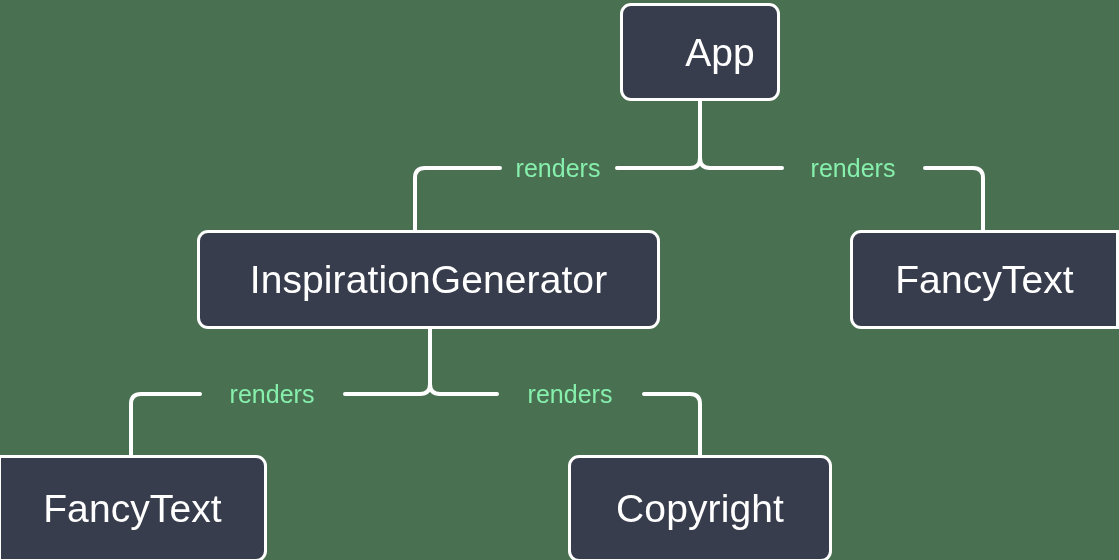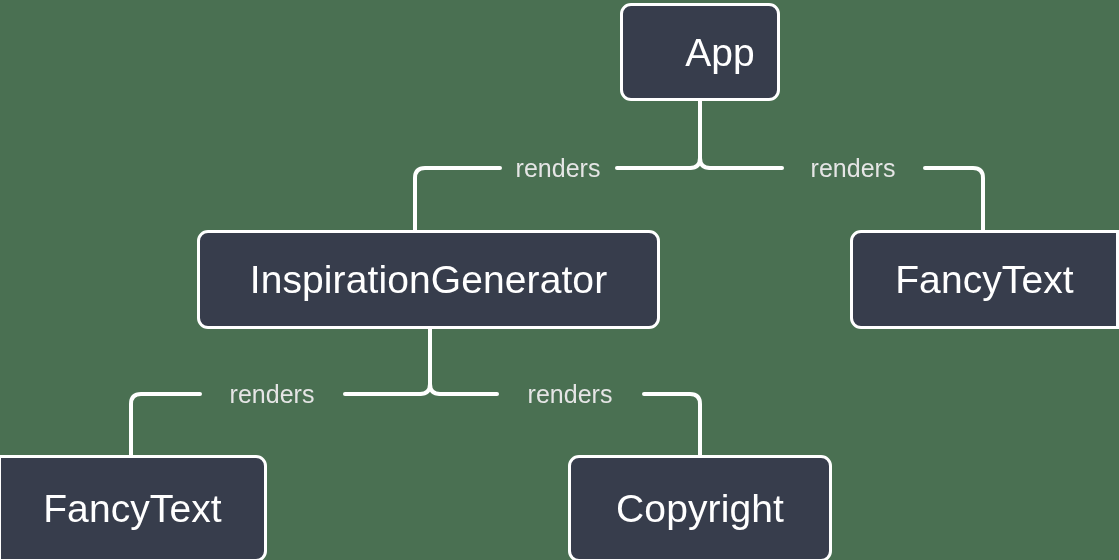--- a/index.html
+++ b/index.html
@@ -43,21 +43,21 @@
   .node-label {
     font-size: 39px;
     font-weight: 400;
     letter-spacing: 0.1px;
     line-height: 1;
     white-space: nowrap;
     color: #ffffff;
   }
   .edge-label {
     position: absolute;
-    color: #e5e5e5;
+    color: #86efac;
     font-size: 25px;
     font-weight: 400;
     line-height: 1;
     white-space: nowrap;
     transform: translate(-50%, -50%);
     z-index: 3;
   }
   
   #node-app          { left: 620px; top: 3px;   width: 160px; height: 98px; padding-left: 40px; }
   #node-inspiration  { left: 197px; top: 230px; width: 463px; height: 99px; justify-content: center; }

